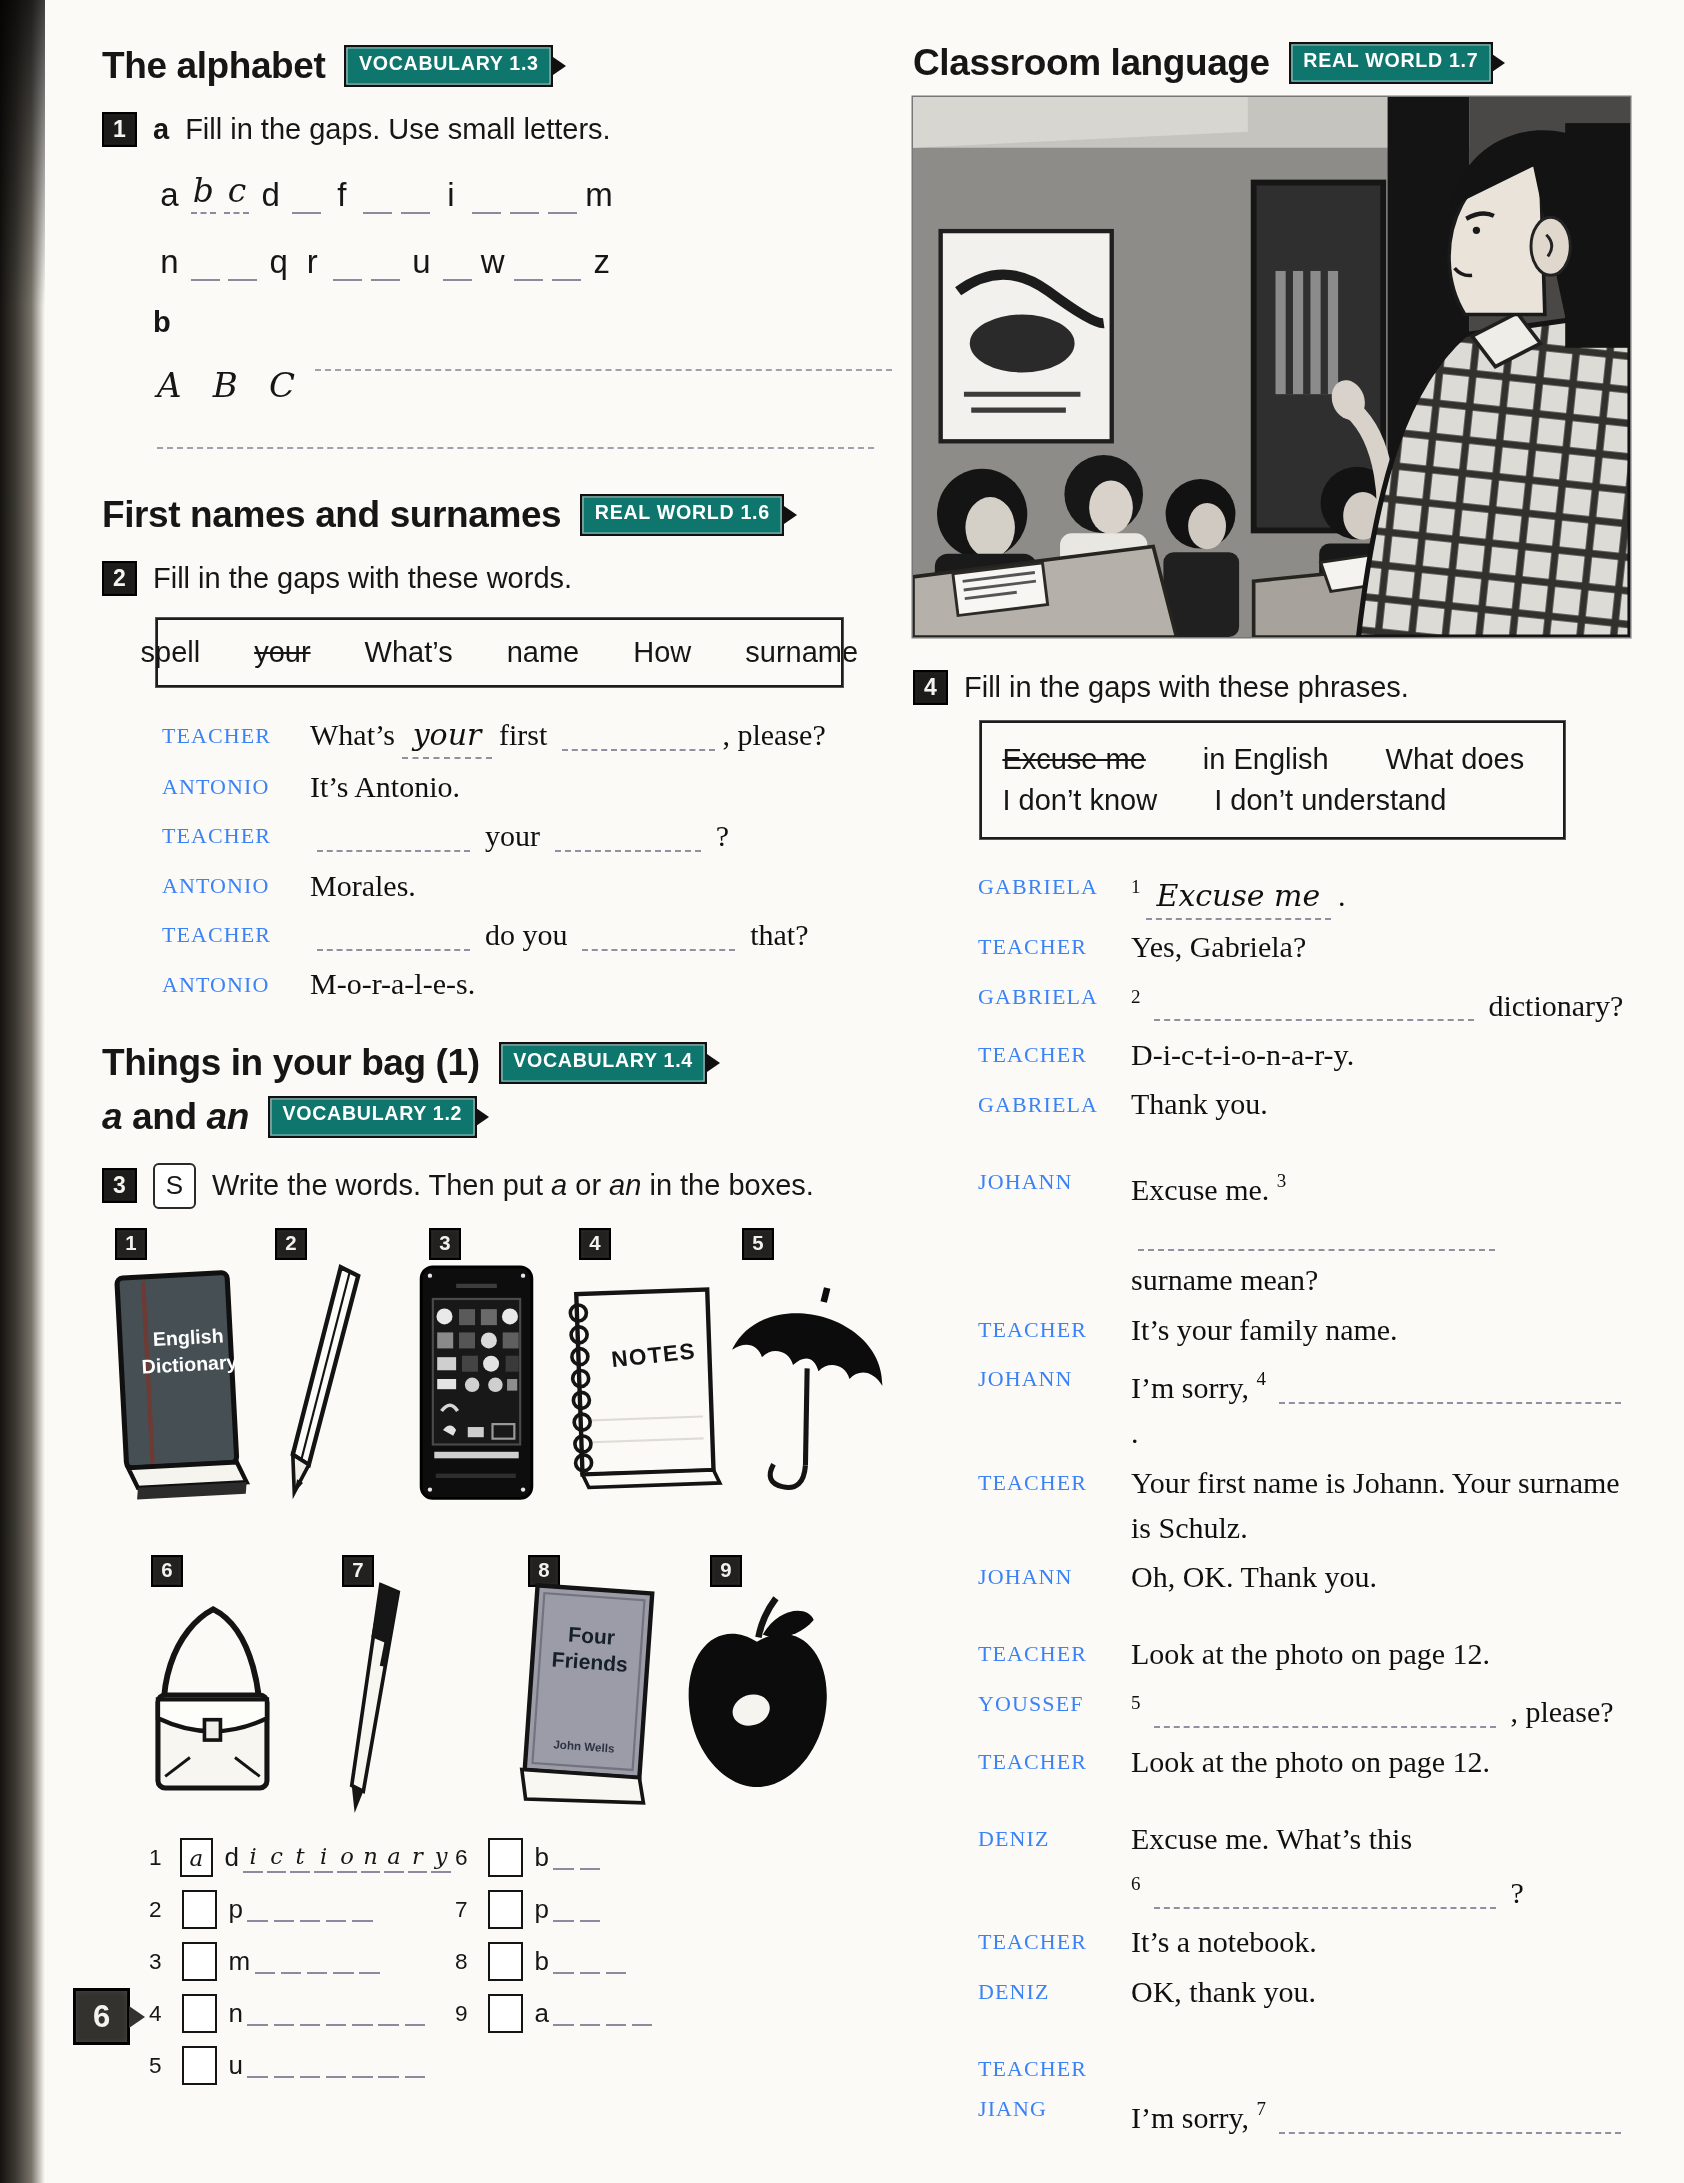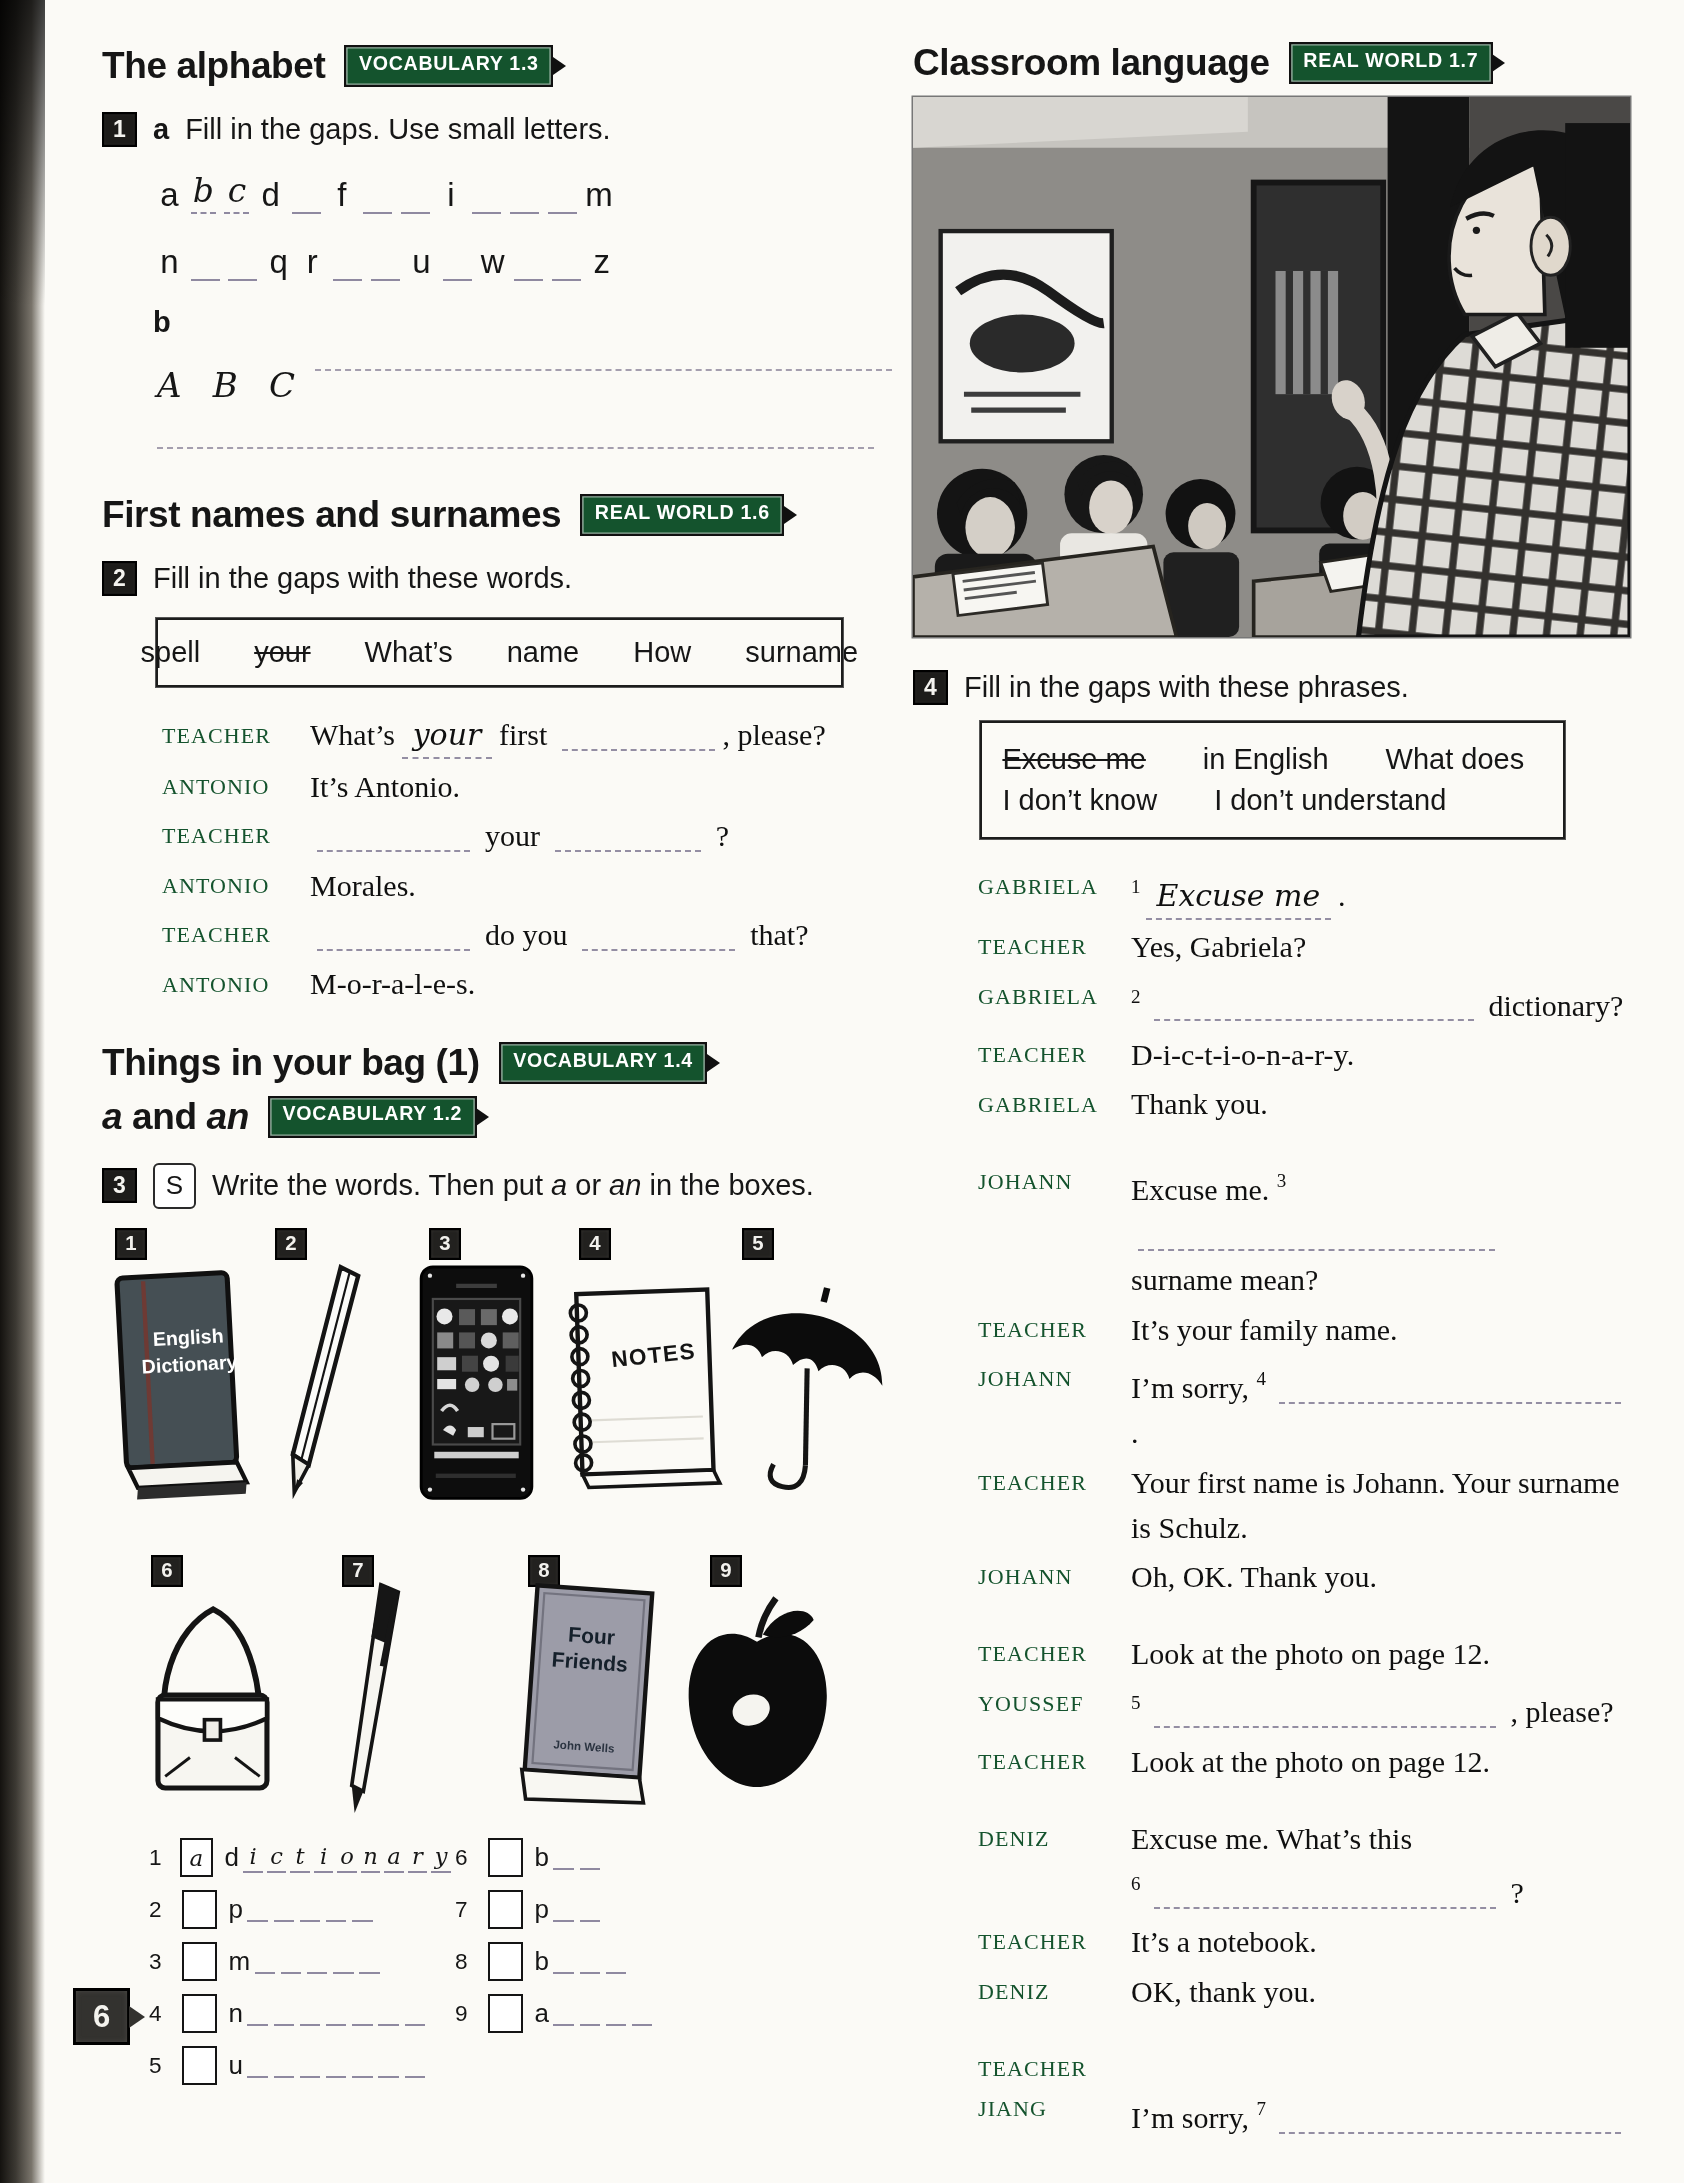--- a/index.html
+++ b/index.html
@@ -9,21 +9,21 @@
      background:linear-gradient(to right,#14120f 0%,#3c3933 35%,#79746b 70%,rgba(251,250,246,0) 100%);}
   .binding::after{content:"";position:absolute;left:0;top:0;width:100%;height:306px;
      background:linear-gradient(to bottom,rgba(0,0,0,.75),rgba(0,0,0,0));}
 
   .lcol{position:absolute;left:102px;top:45px;width:790px;}
   .rcol{position:absolute;left:913px;top:42px;width:717px;}
 
   .sec-head{display:flex;gap:19px;}
   .title{font-size:37px;font-weight:700;letter-spacing:-0.4px;}
   .title .it, .it{font-style:italic;}
-  .badge{position:relative;display:inline-block;background:#14532d;color:#fff;
+  .badge{position:relative;display:inline-block;background:#0f766e;color:#fff;
      font-size:19.6px;font-weight:700;letter-spacing:0.7px;padding:6.5px 14.6px 7.3px;
      box-shadow:inset 0 0 0 2.2px #101010, inset 0 0 0 3.6px rgba(255,255,255,.55);white-space:nowrap;}
   .badge::after{content:"";position:absolute;right:-12.4px;top:50%;transform:translateY(-50%);
      border-left:13px solid #101010;border-top:9.5px solid transparent;border-bottom:9.5px solid transparent;}
 
   .ex-line{display:flex;align-items:center;gap:16px;margin-top:25px;}
   .exnum{flex:0 0 auto;width:35px;height:35px;background:#1d1c1a;color:#f4f3ef;font-size:23px;font-weight:700;
      display:flex;align-items:center;justify-content:center;box-shadow:inset 0 0 0 2.2px #000, inset 0 0 4.4px #555;}
   .plabel{font-size:29px;font-weight:700;}
   .instr{font-size:29px;}
@@ -47,21 +47,21 @@
   .wordbox .struck, .struck{text-decoration:line-through;text-decoration-thickness:2.2px;}
   .phrasebox{border:2.2px solid #1c1c1c;outline:0.7px solid #555;margin:16px 0 0 67px;width:540px;padding:13px 20.4px;font-size:29px;}
   .phraserow{display:flex;gap:57px;margin:7.3px 0;}
 
   
   .dialogue{margin-top:25px;font-family:"Liberation Serif",serif;}
   .dialogue.left{padding-left:60px;}
   .dialogue.right{padding-left:65px;}
   .dlg-row{display:flex;margin-bottom:4.4px;}
   .dlg-row.space-after{margin-bottom:32px;}
-  .speaker{flex:0 0 auto;font-size:22px;letter-spacing:1.1px;padding-top:10.2px;color:#14532d;}
+  .speaker{flex:0 0 auto;font-size:22px;letter-spacing:1.1px;padding-top:10.2px;color:#3b82f6;}
   .dialogue.left .speaker{width:148px;}
   .dialogue.right .speaker{width:153px;}
   .utterance{flex:1;font-size:30px;line-height:45px;color:#101010;}
   .gapline{display:inline-block;border-bottom:2.2px dashed #948ea3;height:1em;margin:0 7.3px;vertical-align:-5.8px;}
   .ansr{display:inline-block;font-family:"DejaVu Serif",serif;font-style:italic;
      border-bottom:2.2px dashed #948ea3;padding:0 10.2px 0;vertical-align:baseline;}
   .supnum{font-size:19px;vertical-align:13px;margin-right:5.8px;}
 
   
   .items{position:relative;margin-top:19px;height:591px;}

